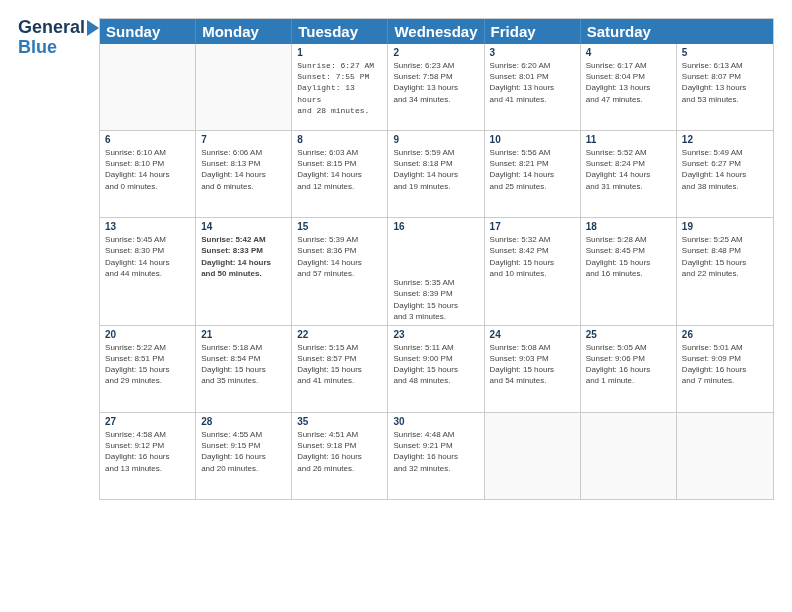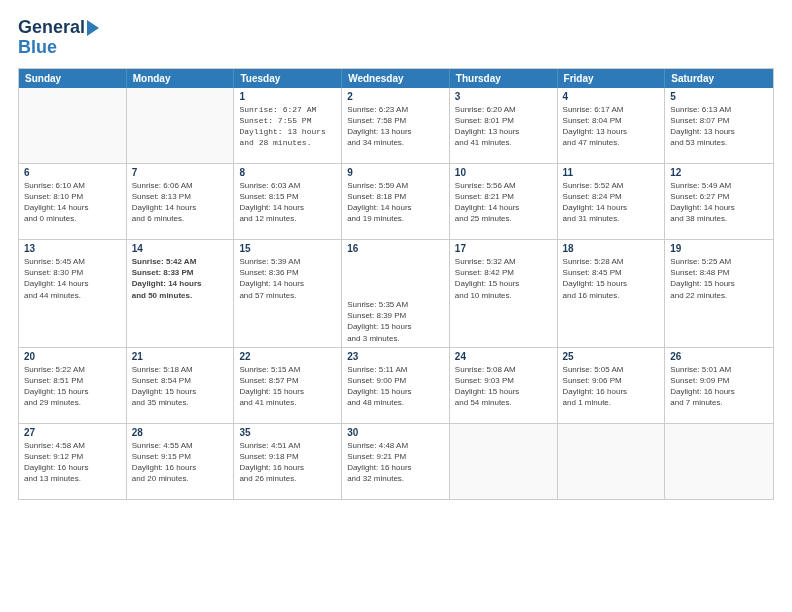--- a/index.html
+++ b/index.html
@@ -8,21 +8,21 @@
       height: 612px;
       font-family: Arial, sans-serif;
       background: #fff;
       overflow: hidden;
     }
     .page {
       width: 792px;
       height: 512px;
       padding: 18px 18px 12px 18px;
       display: flex;
-      flex-direction: column;
+      flex-direction: row;
     }
     .header {
       display: flex;
       justify-content: space-between;
       align-items: flex-start;
       margin-bottom: 10px;
     }
     .logo {
       display: flex;
       flex-direction: column;
@@ -66,21 +66,21 @@
       flex-direction: column;
       border: 1px solid #ccc;
     }
     .cal-header-row {
       display: grid;
       grid-template-columns: repeat(7, 1fr);
       background: #2e7ab8;
     }
     .cal-header-cell {
       color: #fff;
-      font-size: 10px;
+      font-size: 15px;
       font-weight: bold;
       padding: 4px 6px;
       border-right: 1px solid #4a8fc4;
       text-align: left;
     }
     .cal-header-cell:last-child { border-right: none; }
     .cal-body {
       flex: 1;
       display: flex;
       flex-direction: column;
@@ -135,21 +135,20 @@
       <div class="calendar-subtitle"></div>
     </div>
   </div>
 
   <div class="calendar">
     <div class="cal-header-row" id="cal-header">
         <div class="cal-header-cell">Sunday</div>
         <div class="cal-header-cell">Monday</div>
         <div class="cal-header-cell">Tuesday</div>
         <div class="cal-header-cell">Wednesday</div>
-        <div class="cal-header-cell">Thursday</div>
         <div class="cal-header-cell">Friday</div>
         <div class="cal-header-cell">Saturday</div>
       </div>
     <div class="cal-body" id="cal-body">
         <div class="cal-week">
           <div class="cal-cell empty"></div>
           <div class="cal-cell empty"></div>
           <div class="cal-cell">
             <span class="day-num">1</span>
             <div class="day-info" style="white-space: pre-line; font-family: Liberation Mono, monospace;">Sunrise: 6:27 AM

